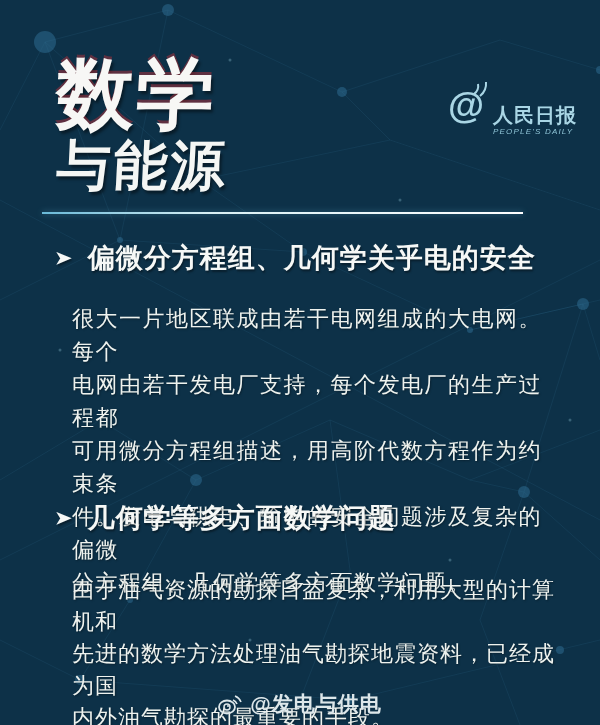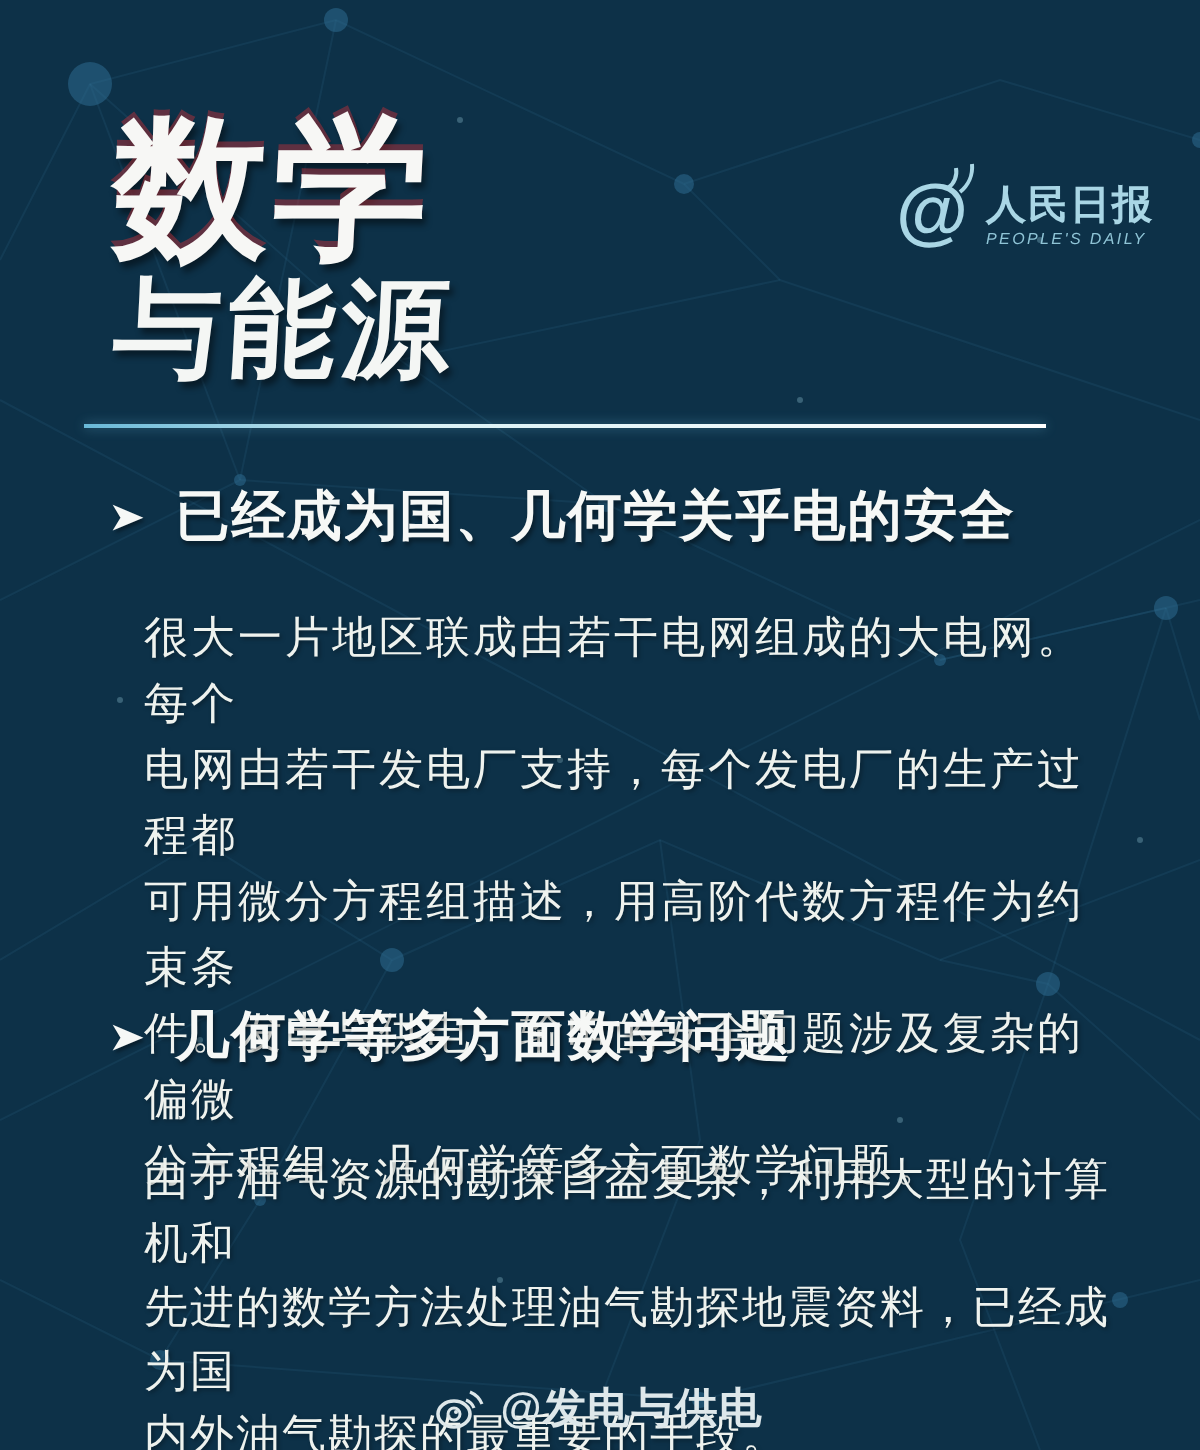--- a/index.html
+++ b/index.html
@@ -24,21 +24,21 @@
     text-shadow:2px 3px 3px rgba(0,0,0,.45);
   }
 
   
   .logo{position:absolute;left:448px;top:84px;display:flex;align-items:flex-start;color:#a9d6e5;}
   .logo-at{position:relative;width:42px;height:46px;}
   .logo-at .at{
     font-size:37px;font-weight:bold;line-height:44px;color:#a9d6e5;
     font-family:"Liberation Sans",sans-serif;
   }
-  .logo-text{margin-left:3px;margin-top:8px;}
+  .logo-text{margin-left:3px;margin-top:20px;}
   .logo-cn{font-size:20px;font-weight:bold;letter-spacing:1px;color:#a9d6e5;line-height:22px;}
   .logo-en{font-size:8px;letter-spacing:1.2px;color:#8fc4d6;line-height:11px;font-style:italic;}
 
   
   .divider{
     position:absolute;left:42px;top:212px;width:481px;height:2px;
     background:linear-gradient(to right,#69b9d8,#d9f1f5 35%,#ffffff);
     box-shadow:0 0 6px rgba(120,200,230,.45);
   }
 
@@ -142,21 +142,21 @@
     <div class="logo-text">
       <div class="logo-cn">人民日报</div>
       <div class="logo-en">PEOPLE'S DAILY</div>
     </div>
   </div>
 
   <div class="divider"></div>
 
   <div class="section-heading heading-1">
     <span class="arrow">➤</span>
-    <span>已经成为国、几何学关乎电的安全</span>
+    <span>偏微分方程组、几何学关乎电的安全</span>
   </div>
   <div class="section-body body-1">很大一片地区联成由若干电网组成的大电网。每个
 电网由若干发电厂支持，每个发电厂的生产过程都
 可用微分方程组描述，用高阶代数方程作为约束条
 件。发电与供电、输电的安全问题涉及复杂的偏微
 分方程组、几何学等多方面数学问题。</div>
 
   <div class="section-heading heading-2">
     <span class="arrow">➤</span>
     <span>几何学等多方面数学问题</span>

